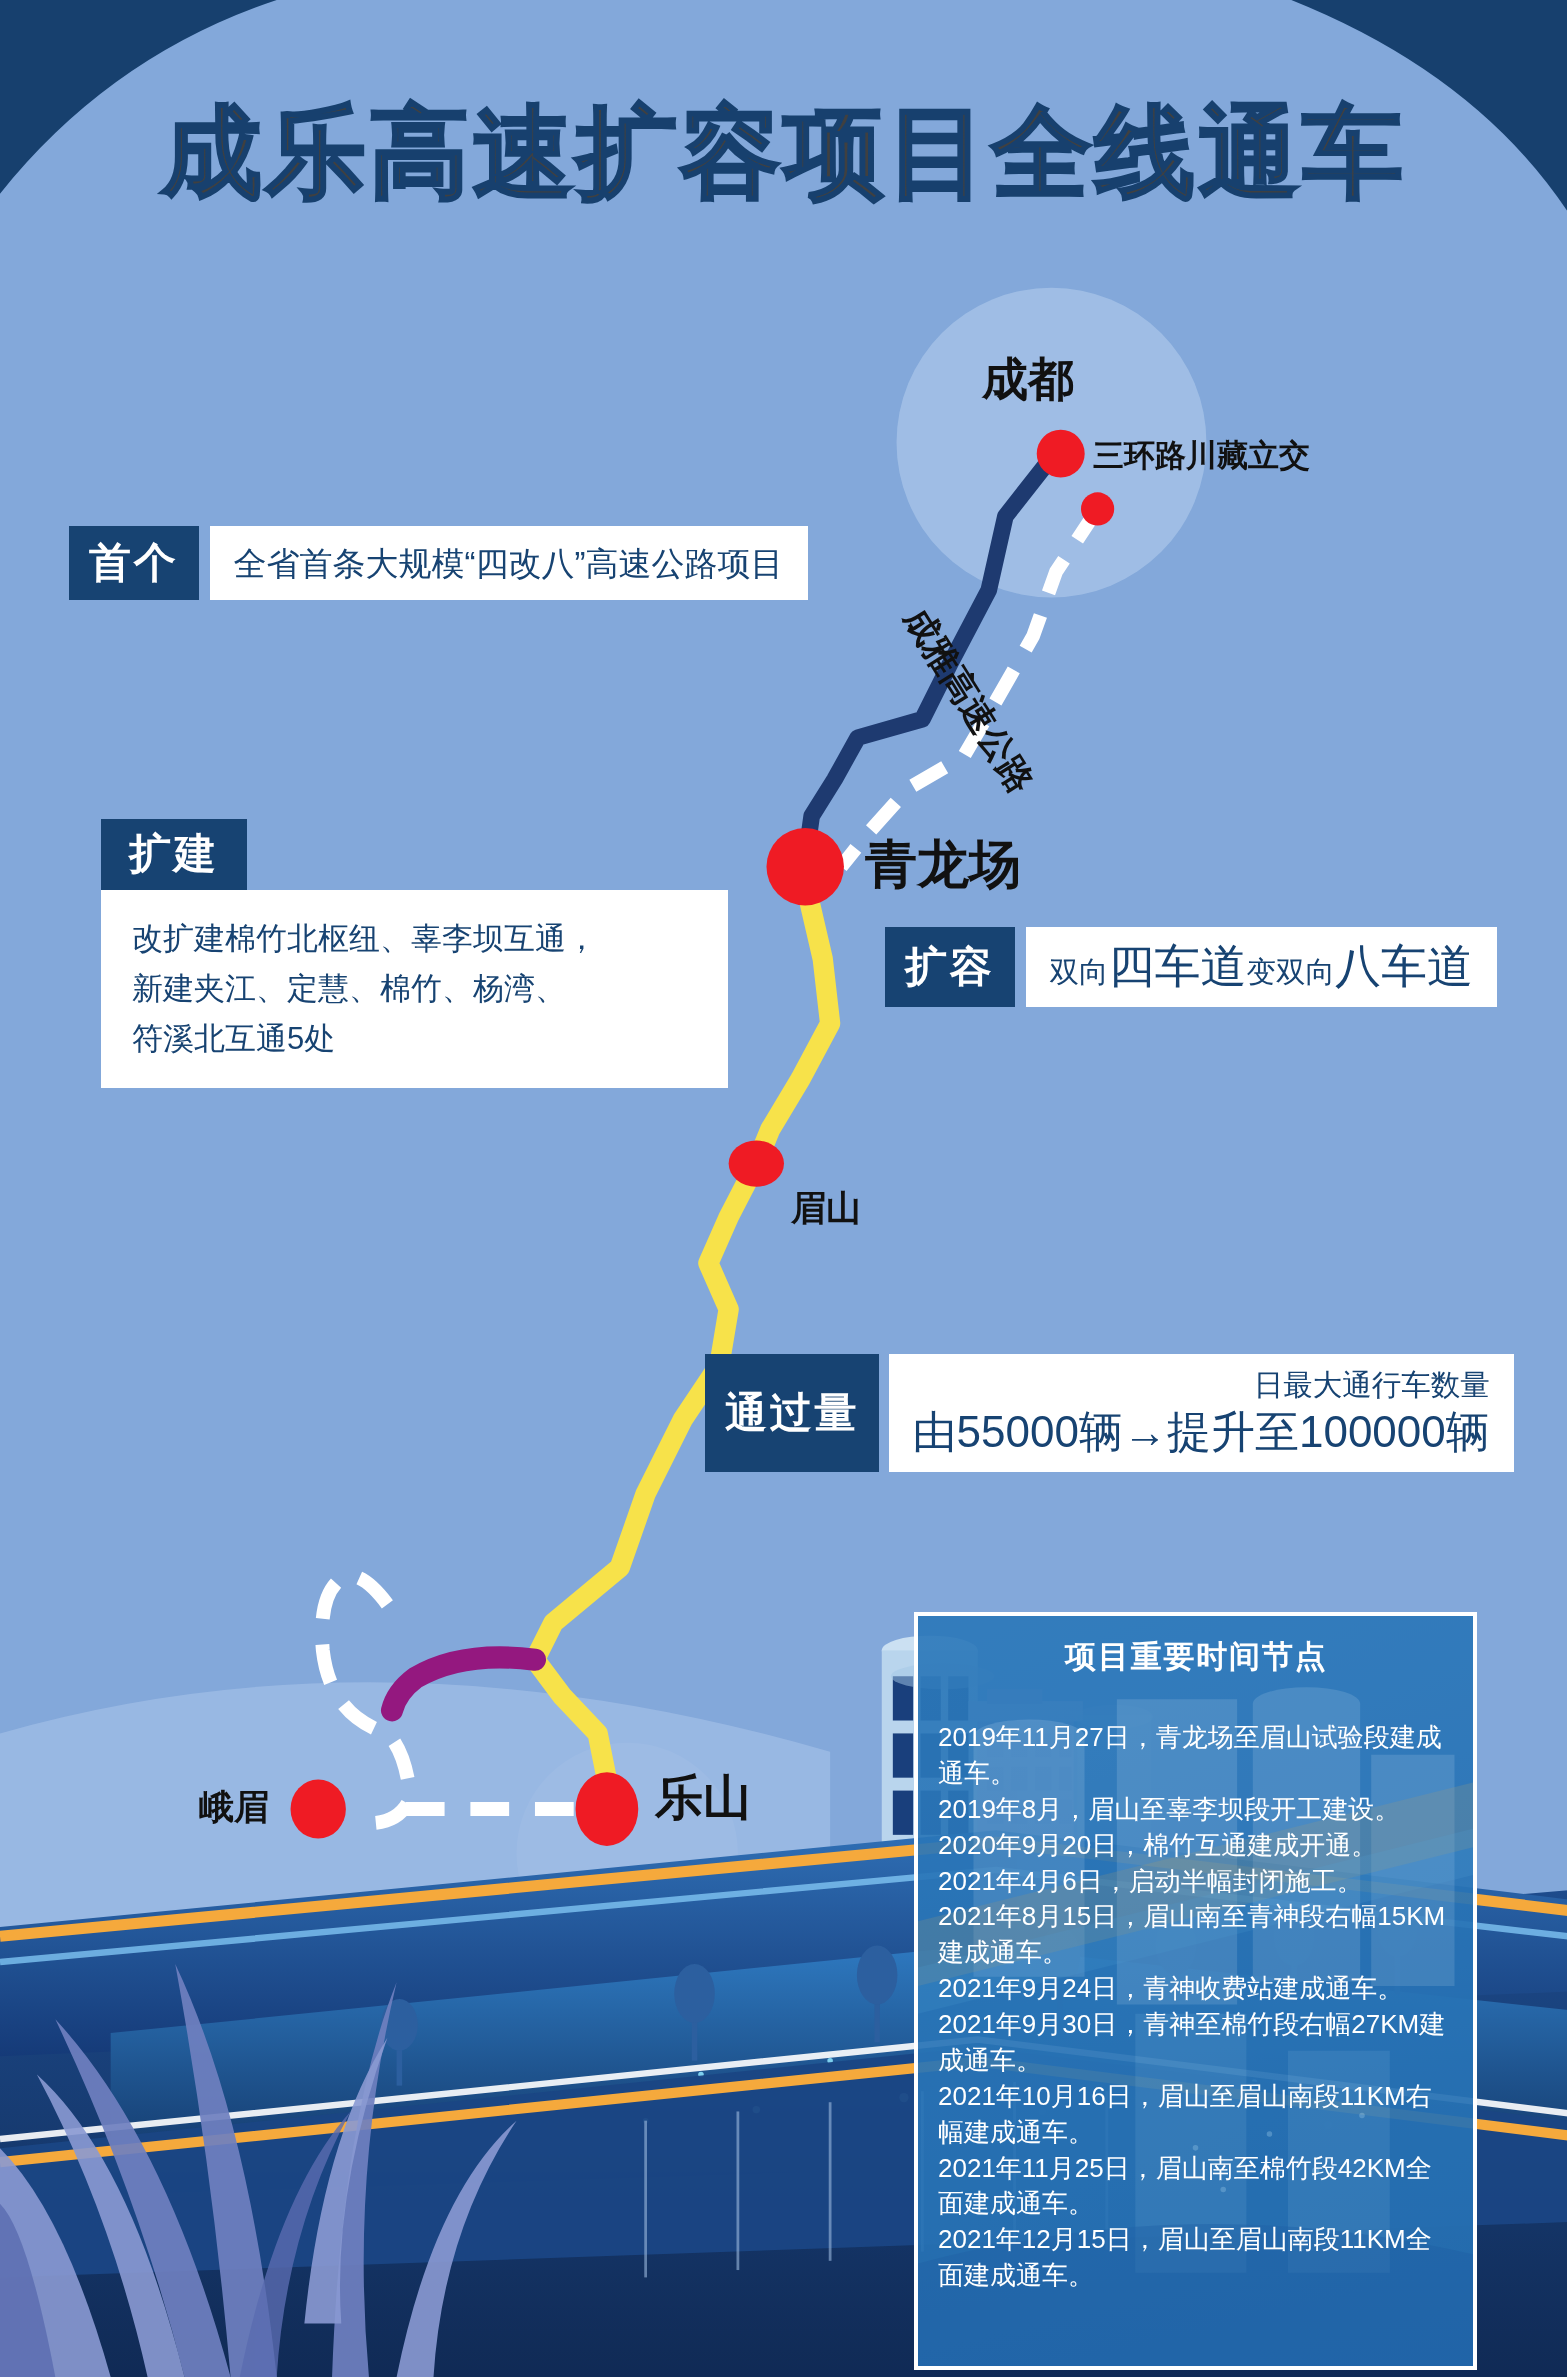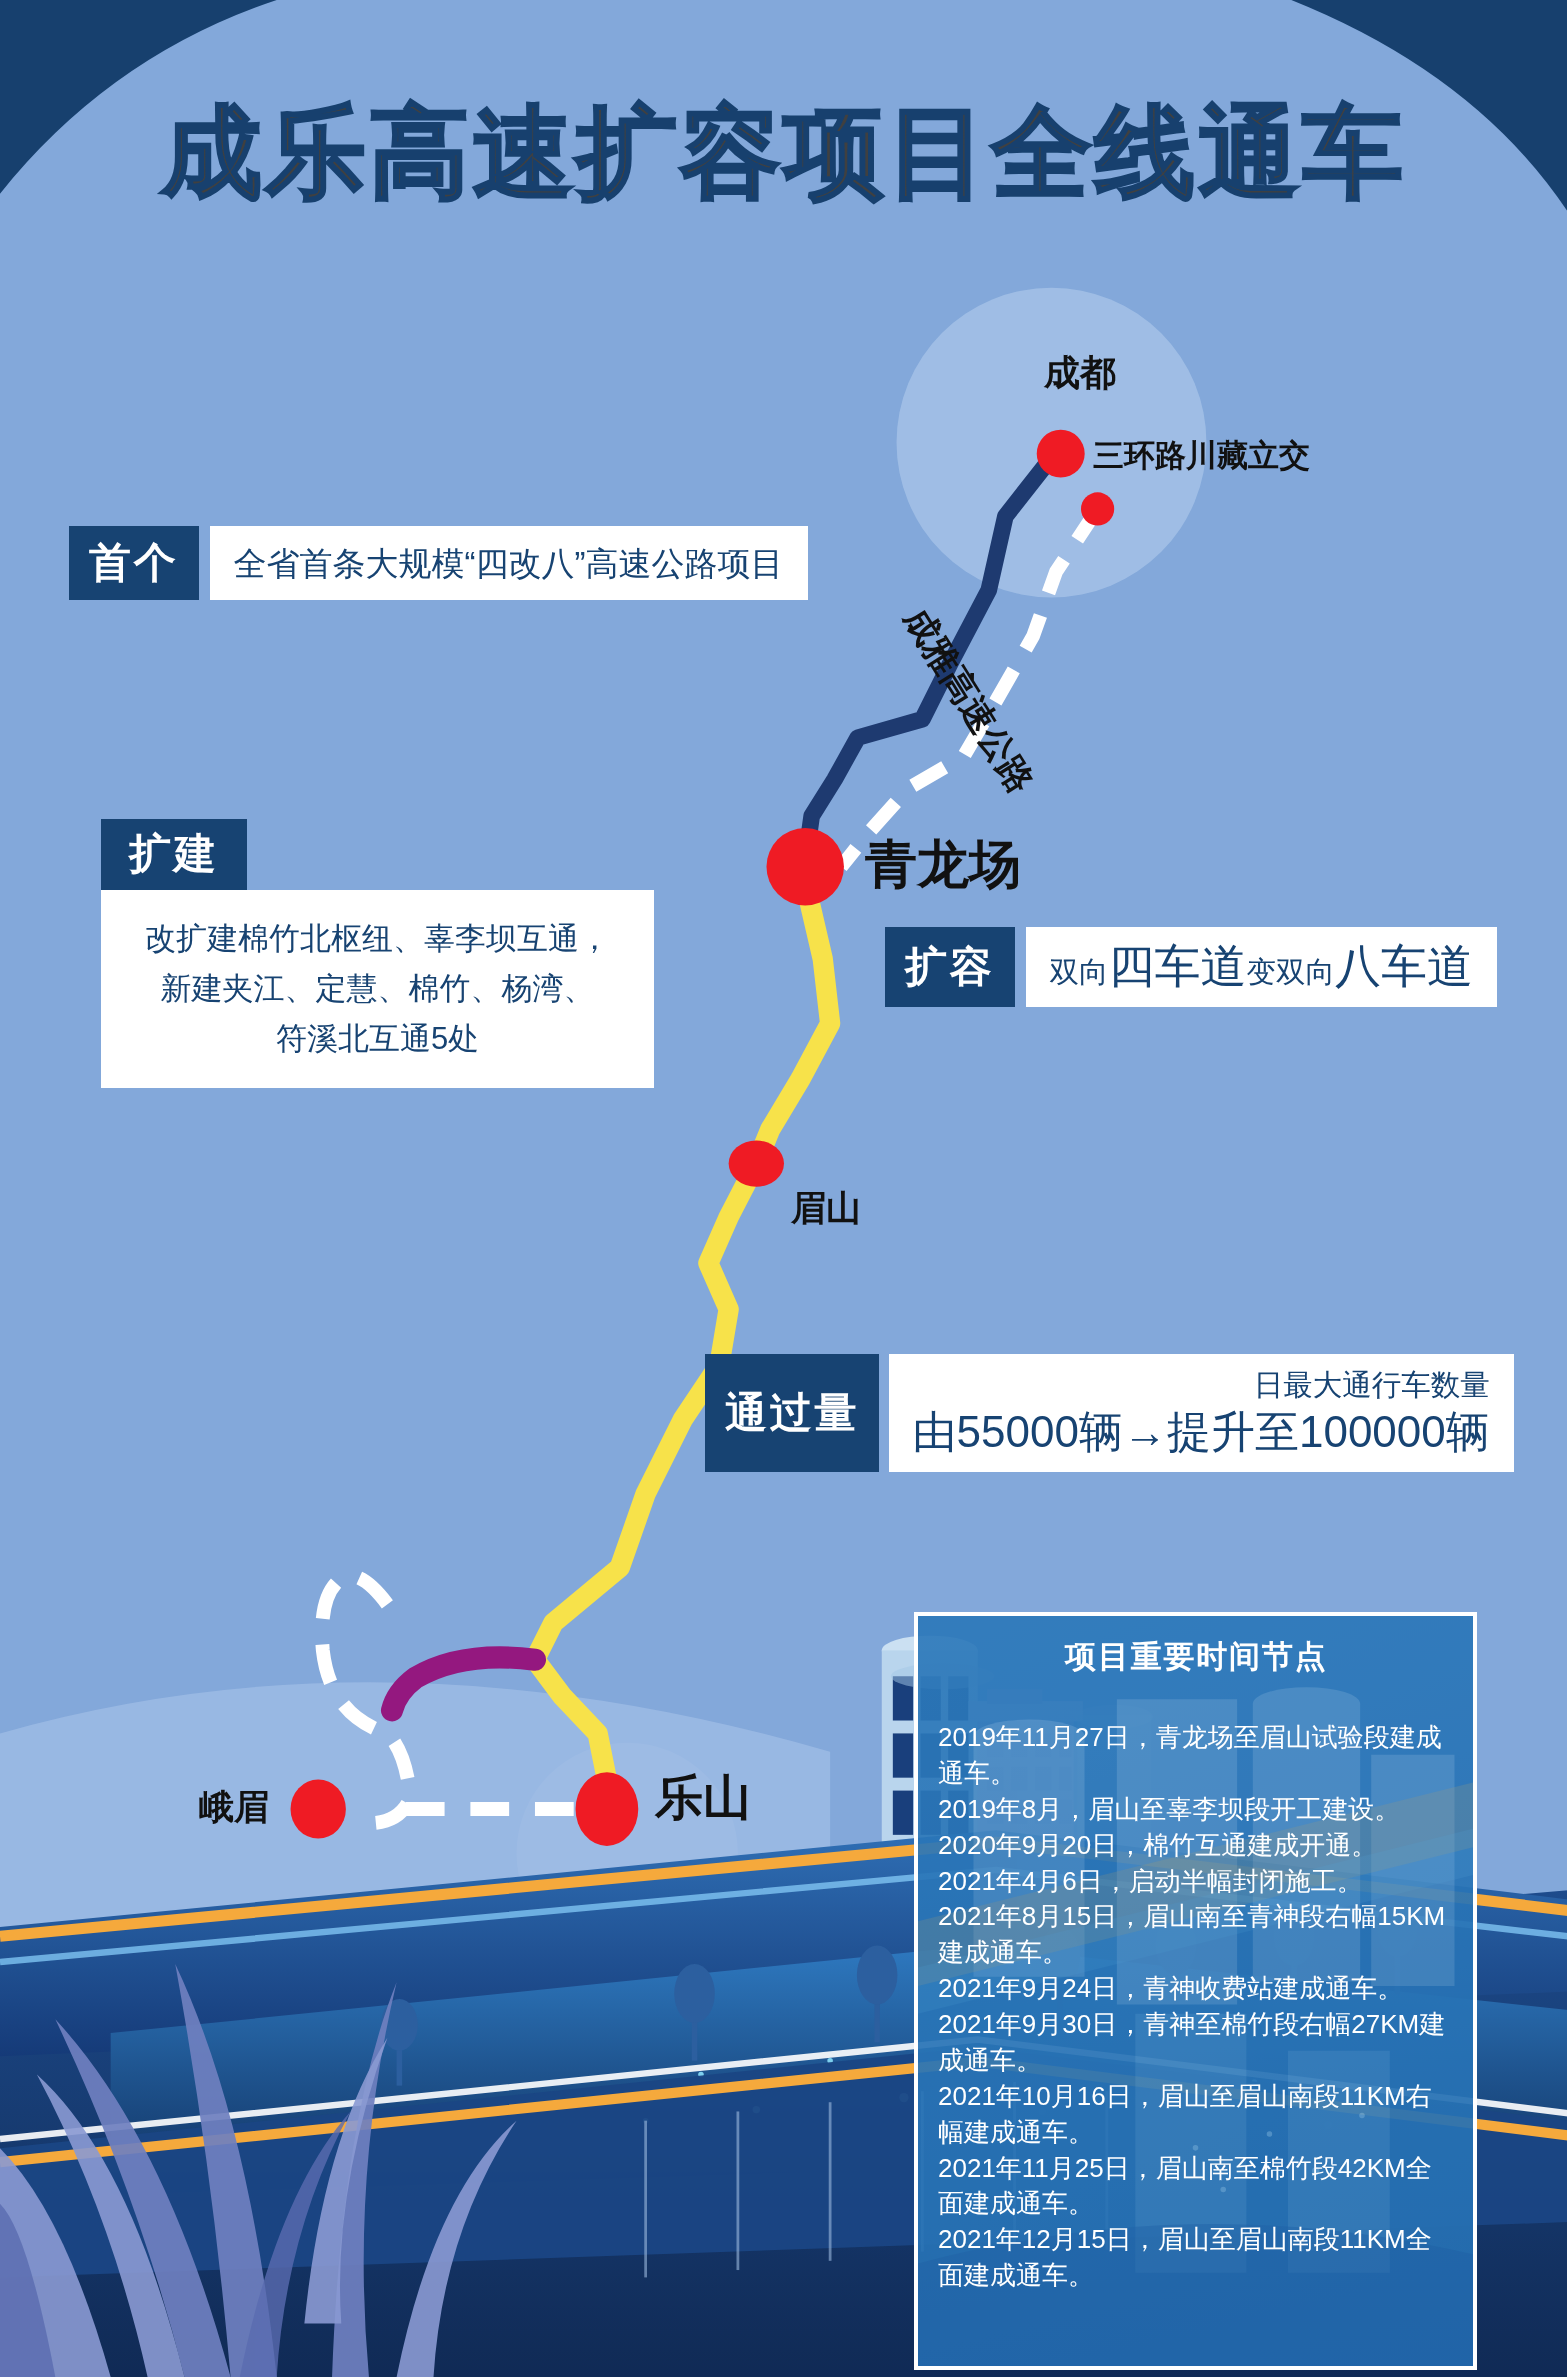--- a/index.html
+++ b/index.html
@@ -226,21 +226,21 @@
     <circle cx="1150" cy="492" r="26" fill="#ef1b24"></circle>
     <circle cx="1190" cy="552" r="18" fill="#ef1b24"></circle>
     <circle cx="873" cy="940" r="42" fill="#ef1b24"></circle>
     <ellipse cx="820" cy="1262" rx="30" ry="25" fill="#ef1b24"></ellipse>
     <ellipse cx="658" cy="1962" rx="34" ry="40" fill="#ef1b24"></ellipse>
     <ellipse cx="345" cy="1962" rx="30" ry="32" fill="#ef1b24"></ellipse>
   </svg>
 
   <div class="title">成乐高速扩容项目全线通车</div>
 
-  <div class="mlabel" style="left:1044px;top:349px;font-size:36px;">成都</div>
+  <div class="mlabel" style="left:982px;top:349px;font-size:46px;">成都</div>
 
   <div class="mlabel" style="left:1093px;top:435px;font-size:31px;">三环路川藏立交</div>
 
   <div class="mlabel" style="left:865px;top:830px;font-size:52px;">青龙场</div>
 
   <div class="mlabel" style="left:791px;top:1185px;font-size:35px;">眉山</div>
 
   <div class="mlabel" style="left:655px;top:1766px;font-size:48px;">乐山</div>
 
   <div class="mlabel" style="left:199px;top:1784px;font-size:35px;">峨眉</div>
@@ -249,21 +249,21 @@
 
   <div class="tagbox" style="left:69px;top:526px;">
     <div class="tag">首个</div>
     <div class="panel" style="margin-left:11px;">
       <span class="panel-txt">全省首条大规模“四改八”高速公路项目</span>
     </div>
   </div>
 
   <div class="stacked" style="left:101px;top:819px;">
     <div class="tag">扩建</div>
-    <div class="panel" style="width:553px;box-sizing:border-box;text-align:center;">
+    <div class="panel" style="width:627px;box-sizing:border-box;">
       <div class="panel-txt">改扩建棉竹北枢纽、辜李坝互通，</div>
       <div class="panel-txt">新建夹江、定慧、棉竹、杨湾、</div>
       <div class="panel-txt">符溪北互通5处</div>
     </div>
   </div>
 
   <div class="tagbox" style="left:885px;top:927px;">
     <div class="tag">扩容</div>
     <div class="panel" style="margin-left:11px;">
       <div class="mix">

